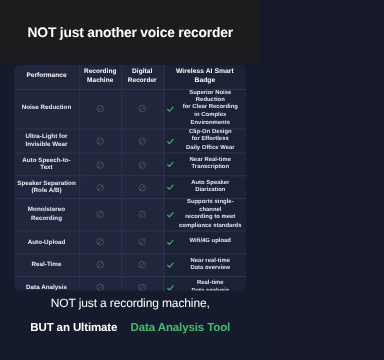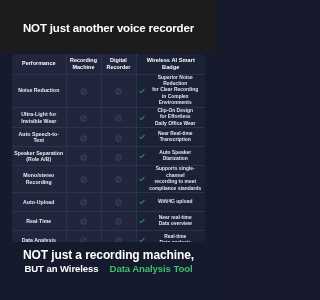--- a/index.html
+++ b/index.html
@@ -138,25 +138,25 @@
   }
   
   .foot {
     position: absolute;
     left: 0;
     top: 248px;
     width: 217px;
     text-align: center;
   }
   .foot-line1 {
-    font-size: 12px;
-    font-weight: 700;
+    font-size: 10px;
+    font-weight: 400;
     color: #ffffff;
     letter-spacing: -0.1px;
-    margin-bottom: 1px;
+    margin-bottom: 9px;
   }
   .foot-line2 {
     font-size: 9.6px;
     font-weight: 700;
     color: #ffffff;
     letter-spacing: -0.1px;
     white-space: nowrap;
   }
   .foot-accent {
     color: #3fbf6f;
@@ -348,17 +348,17 @@
               </div>
             </td>
           </tr>
         </tbody>
     </table>
   </div>
 
   <div class="foot">
     <div class="foot-line1">NOT just a recording machine,</div>
     <div class="foot-line2">
-      <span>BUT an Wireless</span><span class="foot-accent">Data Analysis Tool</span>
+      <span>BUT an Ultimate</span><span class="foot-accent">Data Analysis Tool</span>
     </div>
   </div>
 
 </div>
 
 </body></html>

